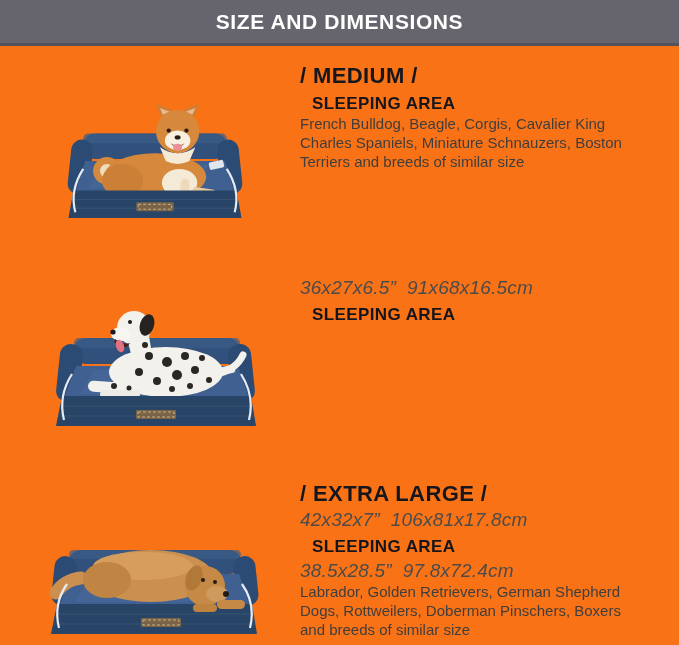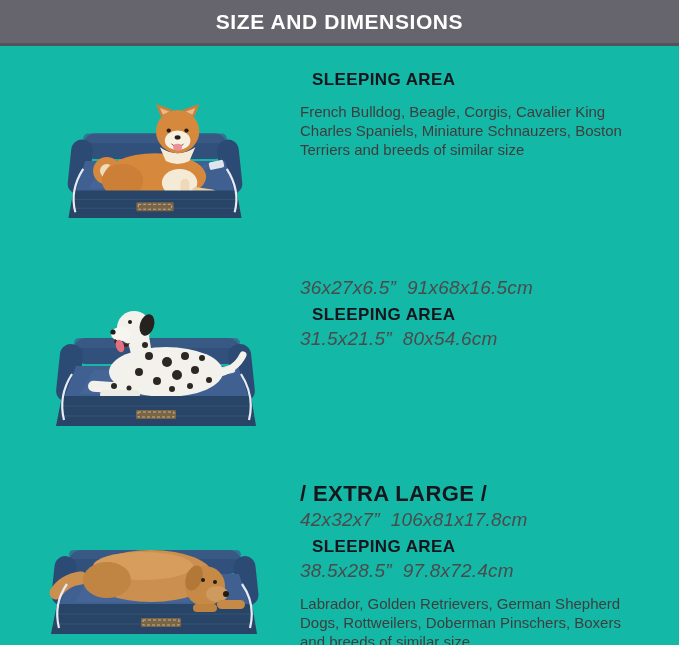--- a/index.html
+++ b/index.html
@@ -1,18 +1,18 @@
 <!DOCTYPE html>
 <html><head>
 <meta charset="utf-8">
 <style>
   html,body{margin:0;padding:0;background:#ffffff;}
   .page{
     position:relative;width:679px;height:645px;overflow:hidden;
-    background:#14b8a6;font-family:"Liberation Sans",sans-serif;
+    background:#f97316;font-family:"Liberation Sans",sans-serif;
   }
   
   .header-bar{
     position:absolute;left:0;top:0;width:679px;height:43px;
     background:#66656e;border-bottom:3px solid #54535c;
     display:flex;align-items:center;justify-content:center;
   }
   .header-bar h1{
     margin:0;color:#ffffff;font-size:21px;font-weight:bold;letter-spacing:.6px;
   }
@@ -25,21 +25,21 @@
   }
   .dims{
     margin:3px 0 0 0;font-size:19px;line-height:22px;font-style:italic;
     color:#4b4b4b;letter-spacing:.2px;white-space:pre-wrap;
   }
   .sa-label{
     margin:6px 0 0 12px;font-size:17px;line-height:20px;font-weight:bold;
     color:#15151b;letter-spacing:.4px;
   }
   .breeds{
-    margin:12px 0 0 0;font-size:15px;line-height:19px;color:#3e3e3e;
+    margin:0 0 0 0;font-size:15px;line-height:19px;color:#3e3e3e;
     width:338px;
   }
   
   .photo{position:absolute;}
   .photo svg{display:block;width:100%;height:100%;}
   .photo-0{left:60px;top:104px;width:190px;height:118px;}
   .photo-1{left:48px;top:298px;width:215px;height:132px;}
   .photo-2{left:45px;top:528px;width:220px;height:110px;}
 </style>
 </head>
@@ -181,28 +181,28 @@
         <circle cx="181" cy="66" r="3" fill="#231a12"></circle>
         <circle cx="158" cy="52" r="2" fill="#231a12"></circle>
         <circle cx="170" cy="54" r="2" fill="#231a12"></circle>
         <rect x="172" y="72" width="28" height="9" rx="4.5" fill="#c68a46"></rect>
         <rect x="148" y="76" width="24" height="8" rx="4" fill="#bf8340"></rect>
       </g>
     </svg>
   </div>
 
   <section class="info info-0">
+    <h2 class="size-title">/ MEDIUM /</h2>
     <h3 class="sa-label">SLEEPING AREA</h3>
     <p class="breeds">French Bulldog, Beagle, Corgis, Cavalier King Charles Spaniels, Miniature Schnauzers, Boston Terriers and breeds of similar size</p>
   </section>
 
   <section class="info info-1">
     <p class="dims">36x27x6.5”  91x68x16.5cm</p>
     <h3 class="sa-label">SLEEPING AREA</h3>
-    <p class="dims">31.5x21.5”  80x54.6cm</p>
   </section>
 
   <section class="info info-2">
     <h2 class="size-title">/ EXTRA LARGE /</h2>
     <p class="dims">42x32x7”  106x81x17.8cm</p>
     <h3 class="sa-label">SLEEPING AREA</h3>
     <p class="dims">38.5x28.5”  97.8x72.4cm</p>
     <p class="breeds">Labrador, Golden Retrievers, German Shepherd Dogs, Rottweilers, Doberman Pinschers, Boxers and breeds of similar size</p>
   </section>
 

